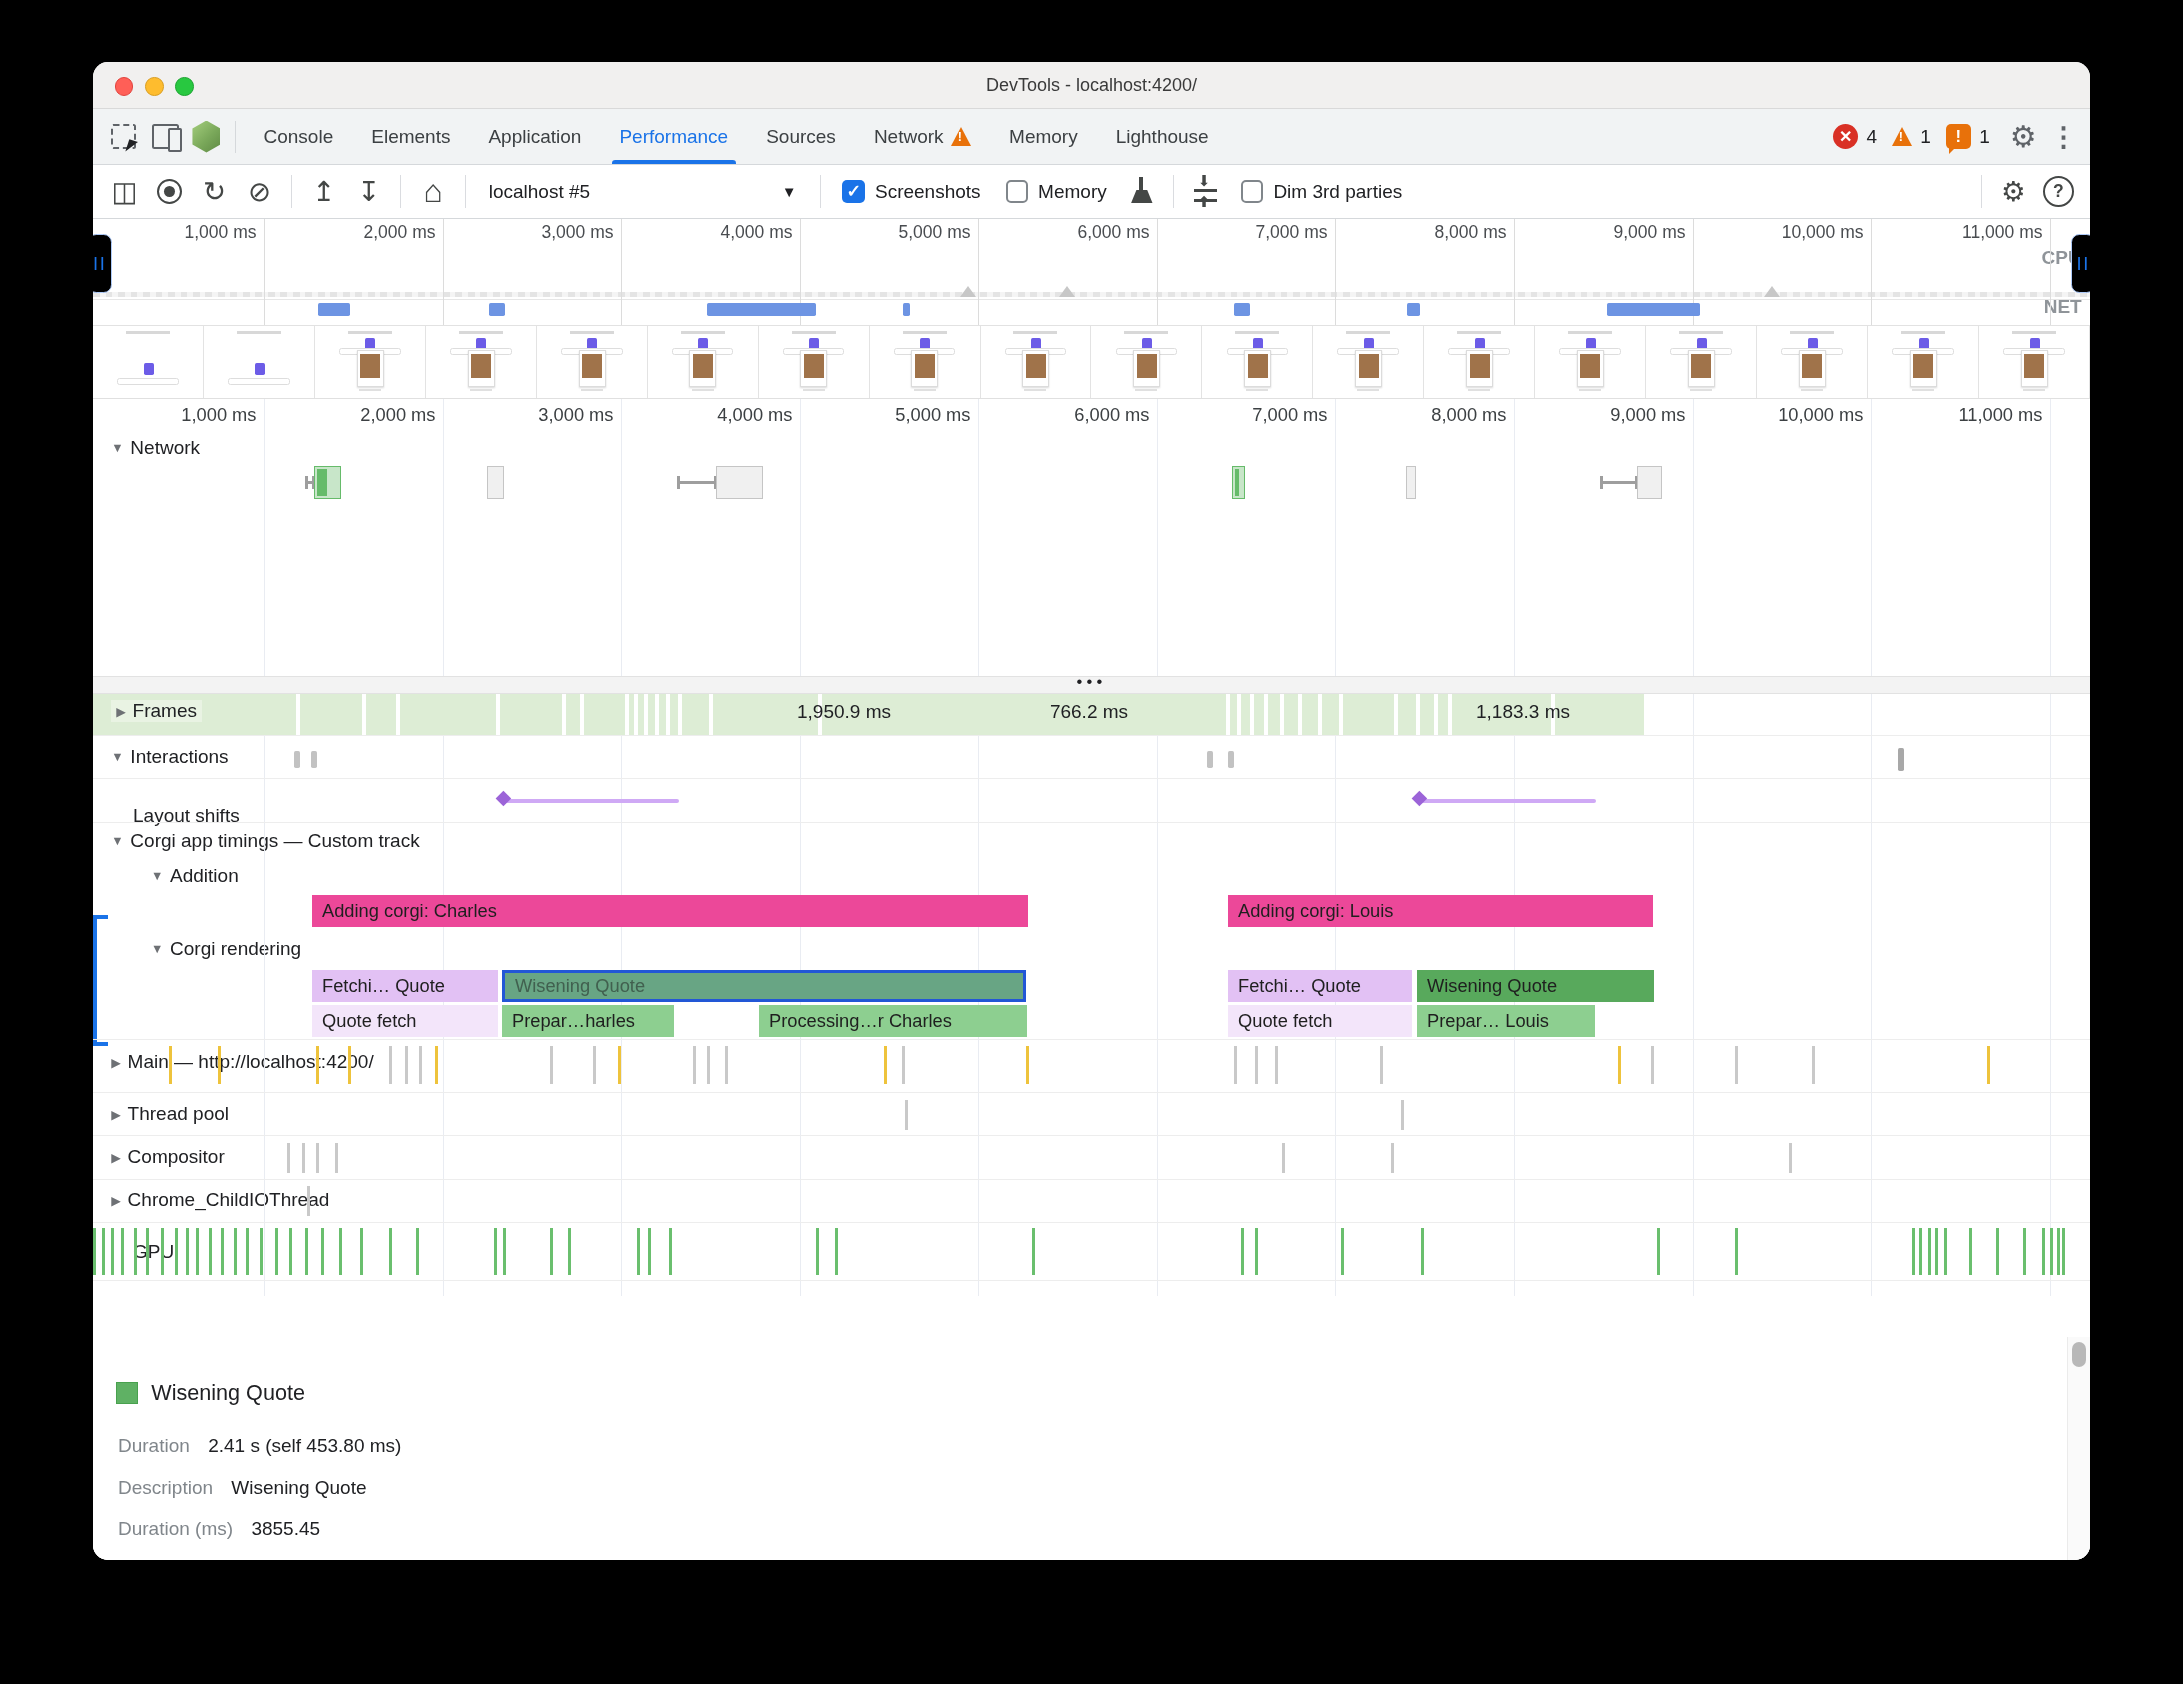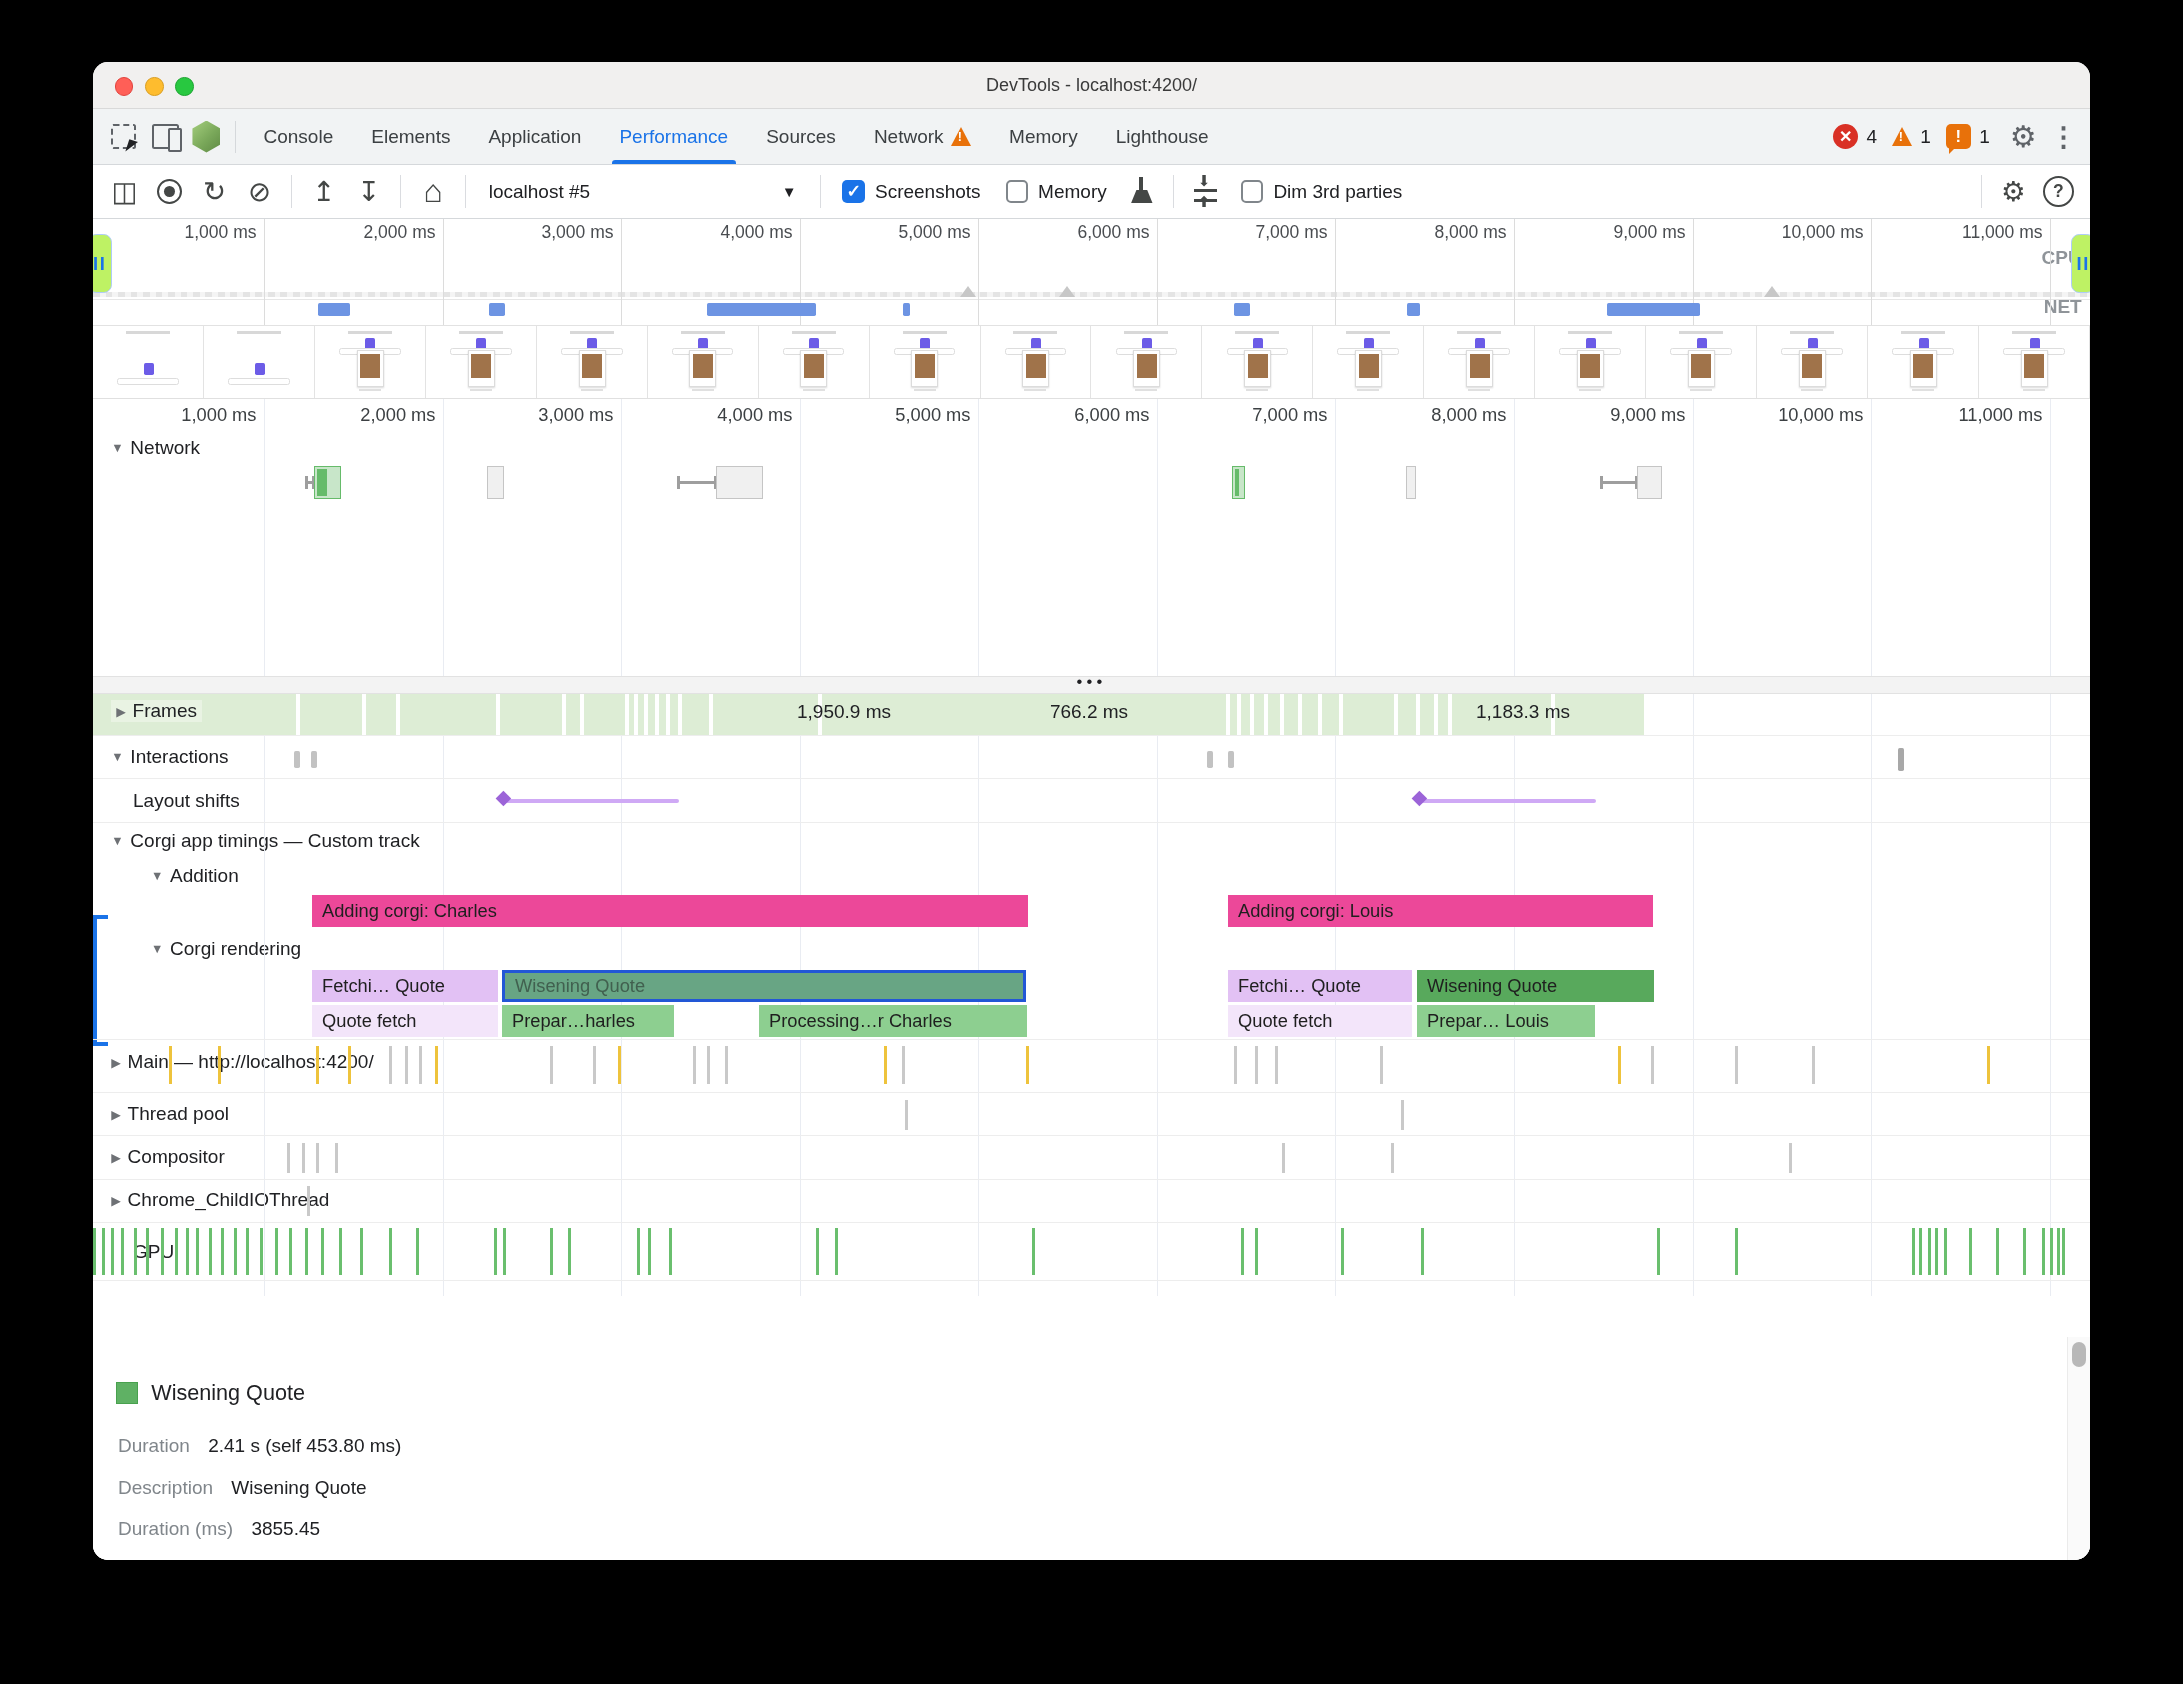--- a/index.html
+++ b/index.html
@@ -65,22 +65,22 @@
   .overview{position:relative;height:106px;border-bottom:0.8px solid #e2e2e2;background:#fff;overflow:hidden}
   .ov-gridline{position:absolute;top:0;bottom:0;width:0.8px;background:#dcdcdc}
   .ruler-label{position:absolute;transform:translateX(-100%);padding-right:7.5px;white-space:nowrap}
   .overview .ruler-label{top:3.3px;font-size:17.5px;color:#494c50}
   .ov-side-label{position:absolute;right:8.3px;font-weight:bold;color:#9094999e;color:#8f9499;font-size:19px}
   .cpu-base{position:absolute;left:0;right:0;top:73px;height:5px;
             background:repeating-linear-gradient(90deg,#e4e4e4 0 6.7px,#f4f4f4 6.7px 12.5px)}
   .cpu-bump{position:absolute;width:0;height:0;border-left:8.3px solid transparent;border-right:8.3px solid transparent;border-bottom:11.6px solid #c7c7c7;top:67px}
   .net-line{position:absolute;left:0;right:0;top:80px;height:0.8px;background:#e6e6e6}
   .net-bar{position:absolute;top:84px;height:12.5px;background:#6d94e3;border-radius:1.7px}
-  .ov-handle{position:absolute;top:15px;width:21.6px;height:57px;background:#bef264;border:0.8px solid #aecbfa;border-radius:8.3px;
-             color:#1a73e8;font-weight:bold;font-size:18.3px;display:flex;align-items:center;justify-content:center;letter-spacing:1.7px}
+  .ov-handle{position:absolute;top:15px;width:21.6px;height:57px;background:#000000;border:0.8px solid #aecbfa;border-radius:8.3px;
+             color:#1a73e8;font-weight:normal;font-size:18.3px;display:flex;align-items:center;justify-content:center;letter-spacing:1.7px}
   .ov-handle.left{left:-5px}
   .ov-handle.right{right:-5px}
 
   
   .filmstrip{height:72px;border-bottom:0.8px solid #e0e0e0;display:flex;background:#fcfcfc}
   .thumb{flex:1;border-right:0.8px solid #e3e3e3;background:#fff;position:relative;overflow:hidden}
   .thumb .tl{position:absolute;left:30%;right:30%;top:5px;height:2.5px;background:#d8d8d8}
   .thumb .chip{position:absolute;left:46%;width:10px;height:11.6px;background:#6c5ce7;border-radius:1.7px}
   .thumb .input{position:absolute;left:22%;right:22%;height:5px;border:0.8px solid #ddd;border-radius:2.5px}
   .thumb .corgi{position:absolute;left:38%;width:25px;height:35px;top:34%;background:#fff;border:0.8px solid #dcdcdc;box-shadow:0 0.8px 1.7px rgba(0,0,0,.15)}
@@ -422,21 +422,21 @@
     <div class="track-label" style="top:38px;left:18.3px">
       <span class="tri">▼</span>
       <span>Network</span>
     </div>
 
     <div class="track-label" style="top:347px;left:18.3px">
       <span class="tri">▼</span>
       <span>Interactions</span>
     </div>
 
-    <div class="track-label" style="top:391px;left:40px">
+    <div class="track-label" style="top:406px;left:40px">
       <span>Layout shifts</span>
     </div>
 
     <div class="track-label" style="top:431px;left:18.3px">
       <span class="tri">▼</span>
       <span>Corgi app timings — Custom track</span>
     </div>
     <div class="track-label" style="top:466px;left:58px">
       <span class="tri">▼</span>
       <span>Addition</span>

